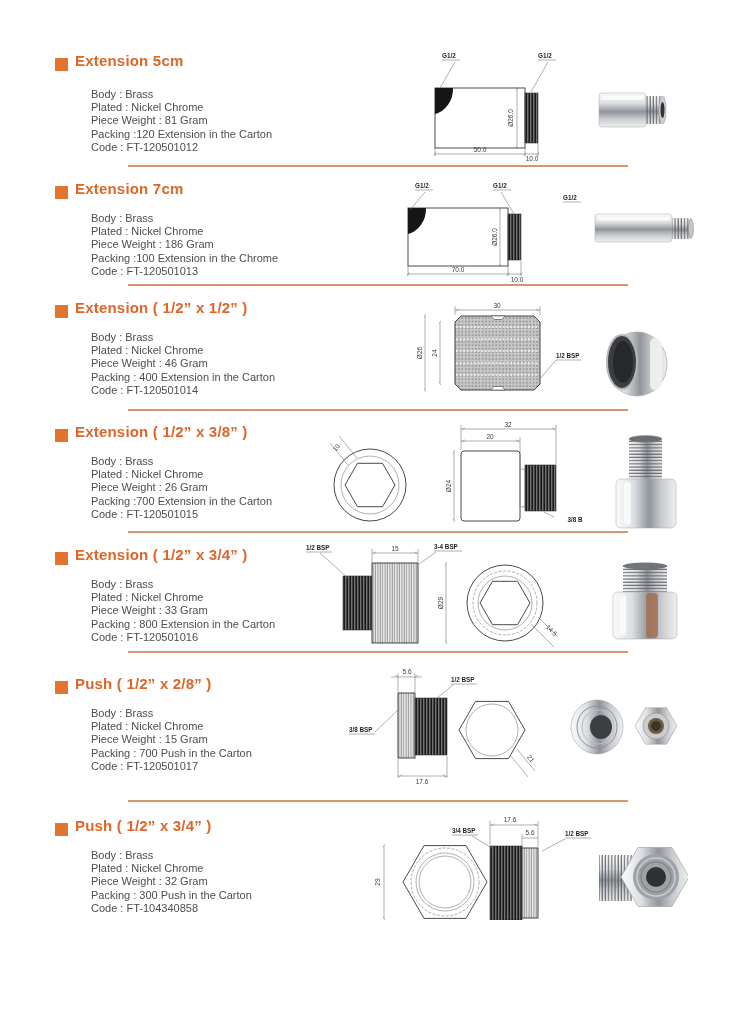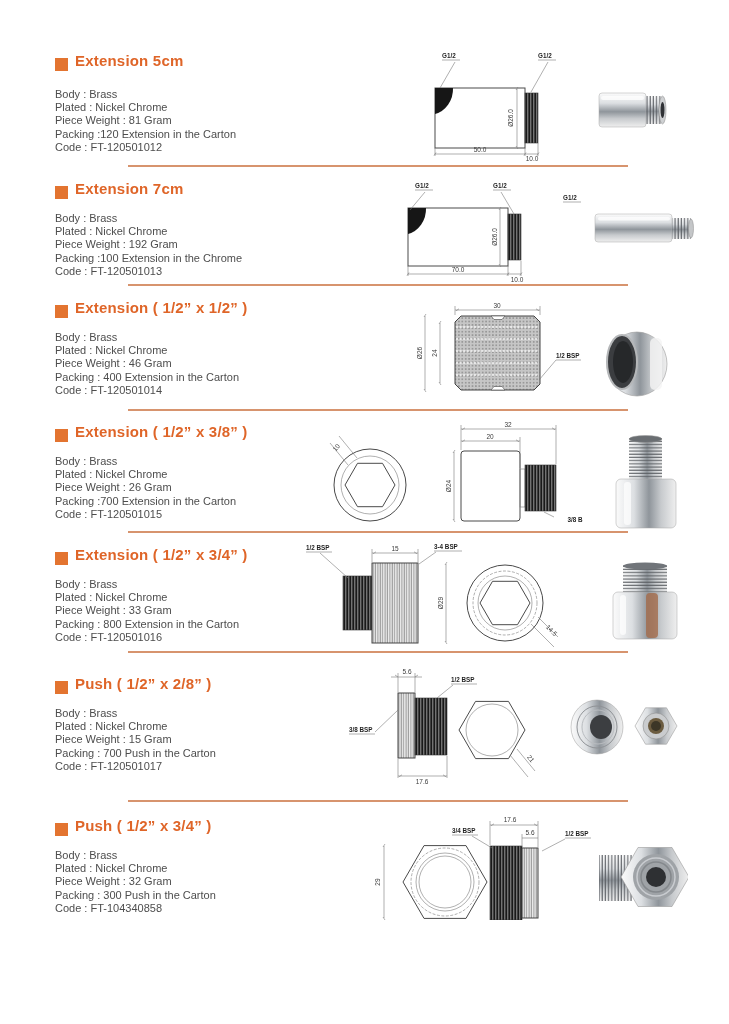--- a/index.html
+++ b/index.html
@@ -2,21 +2,21 @@
 <html><head>
 <meta charset="utf-8">
 <style>
   html,body{margin:0;padding:0;background:#ffffff;}
   .page{position:relative;width:729px;height:920px;background:#fff;overflow:hidden;
         font-family:"Liberation Sans",sans-serif;}
   section{position:static;}
   .bullet{position:absolute;width:13px;height:13px;background:#e37430;}
   .title{position:absolute;margin:0;font-size:15px;font-weight:700;color:#df6528;
          white-space:nowrap;letter-spacing:.2px;}
-  .specs{position:absolute;}
+  .specs{position:absolute;margin-left:36px;}
   .specs p{margin:0;font-size:11px;line-height:13.2px;color:#4d4d4d;white-space:nowrap;}
   .divider{position:absolute;left:128px;width:500px;height:2px;background:#d7946e;}
   .dwg,.photo{position:absolute;}
   svg text{font-family:"Liberation Sans",sans-serif;}
   .dt{font-size:6.5px;fill:#3b3b3b;}
   .lb{font-size:6.3px;font-weight:700;fill:#1e1e1e;}
   .thin{stroke:#7a7a7a;stroke-width:.6;fill:none;}
   .med{stroke:#4a4a4a;stroke-width:1;fill:none;}
   
   .page-num-pill{position:absolute;left:62px;top:957px;width:44px;height:67px;
@@ -114,21 +114,21 @@
     </svg>
   </section>
   <div class="divider" style="top:165px"></div>
 
   <section>
     <span class="bullet" style="left:55px;top:186px"></span>
     <h2 class="title" style="left:75px;top:180px">Extension 7cm</h2>
     <div class="specs" style="left:55px;top:212px">
       <p>Body : Brass</p>
       <p>Plated : Nickel Chrome</p>
-      <p>Piece Weight : 192 Gram</p>
+      <p>Piece Weight : 186 Gram</p>
       <p>Packing :100 Extension in the Chrome</p>
       <p>Code : FT-120501013</p>
     </div>
     <svg class="dwg" style="left:393px;top:178px" width="210" height="110" viewBox="0 0 210 110">
       <g>
         <rect class="med" x="15" y="30" width="100" height="58"></rect>
         <path d="M15,30 h18 a24,26 0 0 1 -18,26 Z" fill="#161616"></path>
         <rect x="115" y="36" width="13" height="46" fill="url(#pvs)" stroke="#333" stroke-width="0.6"></rect>
         <line class="thin" x1="32" y1="14" x2="17" y2="32"></line>
         <line class="thin" x1="22" y1="12" x2="40" y2="12"></line>

